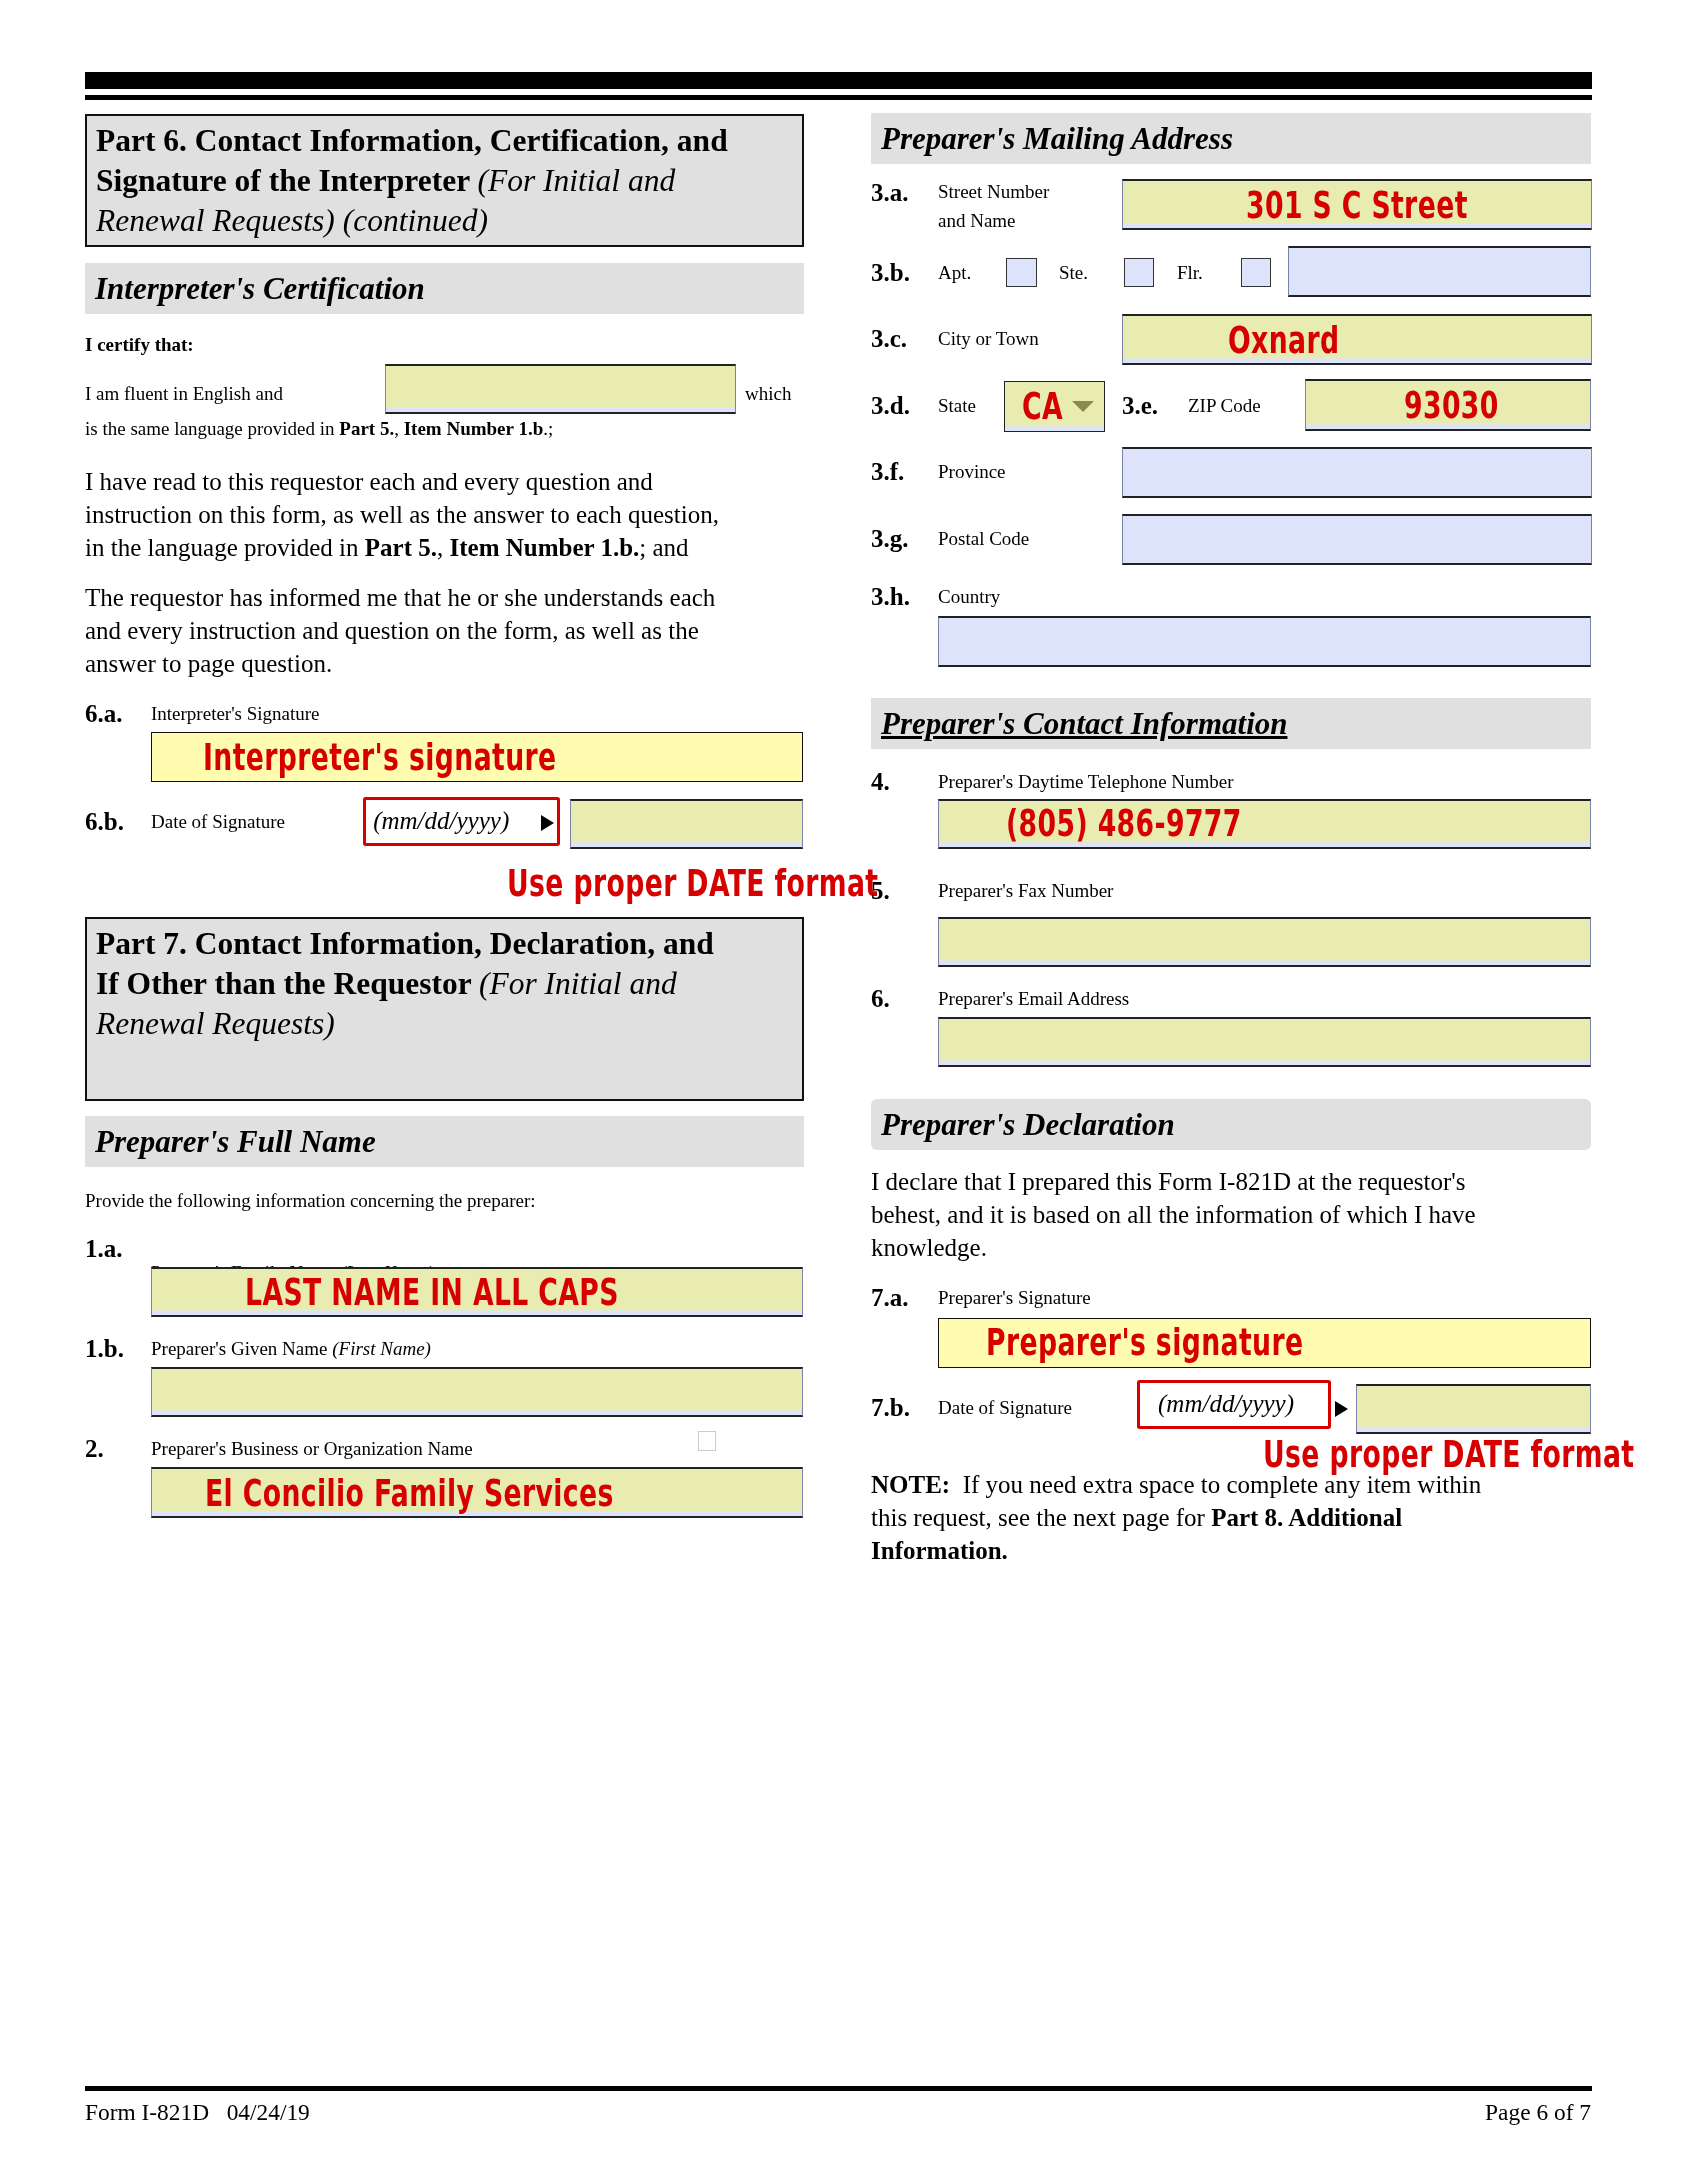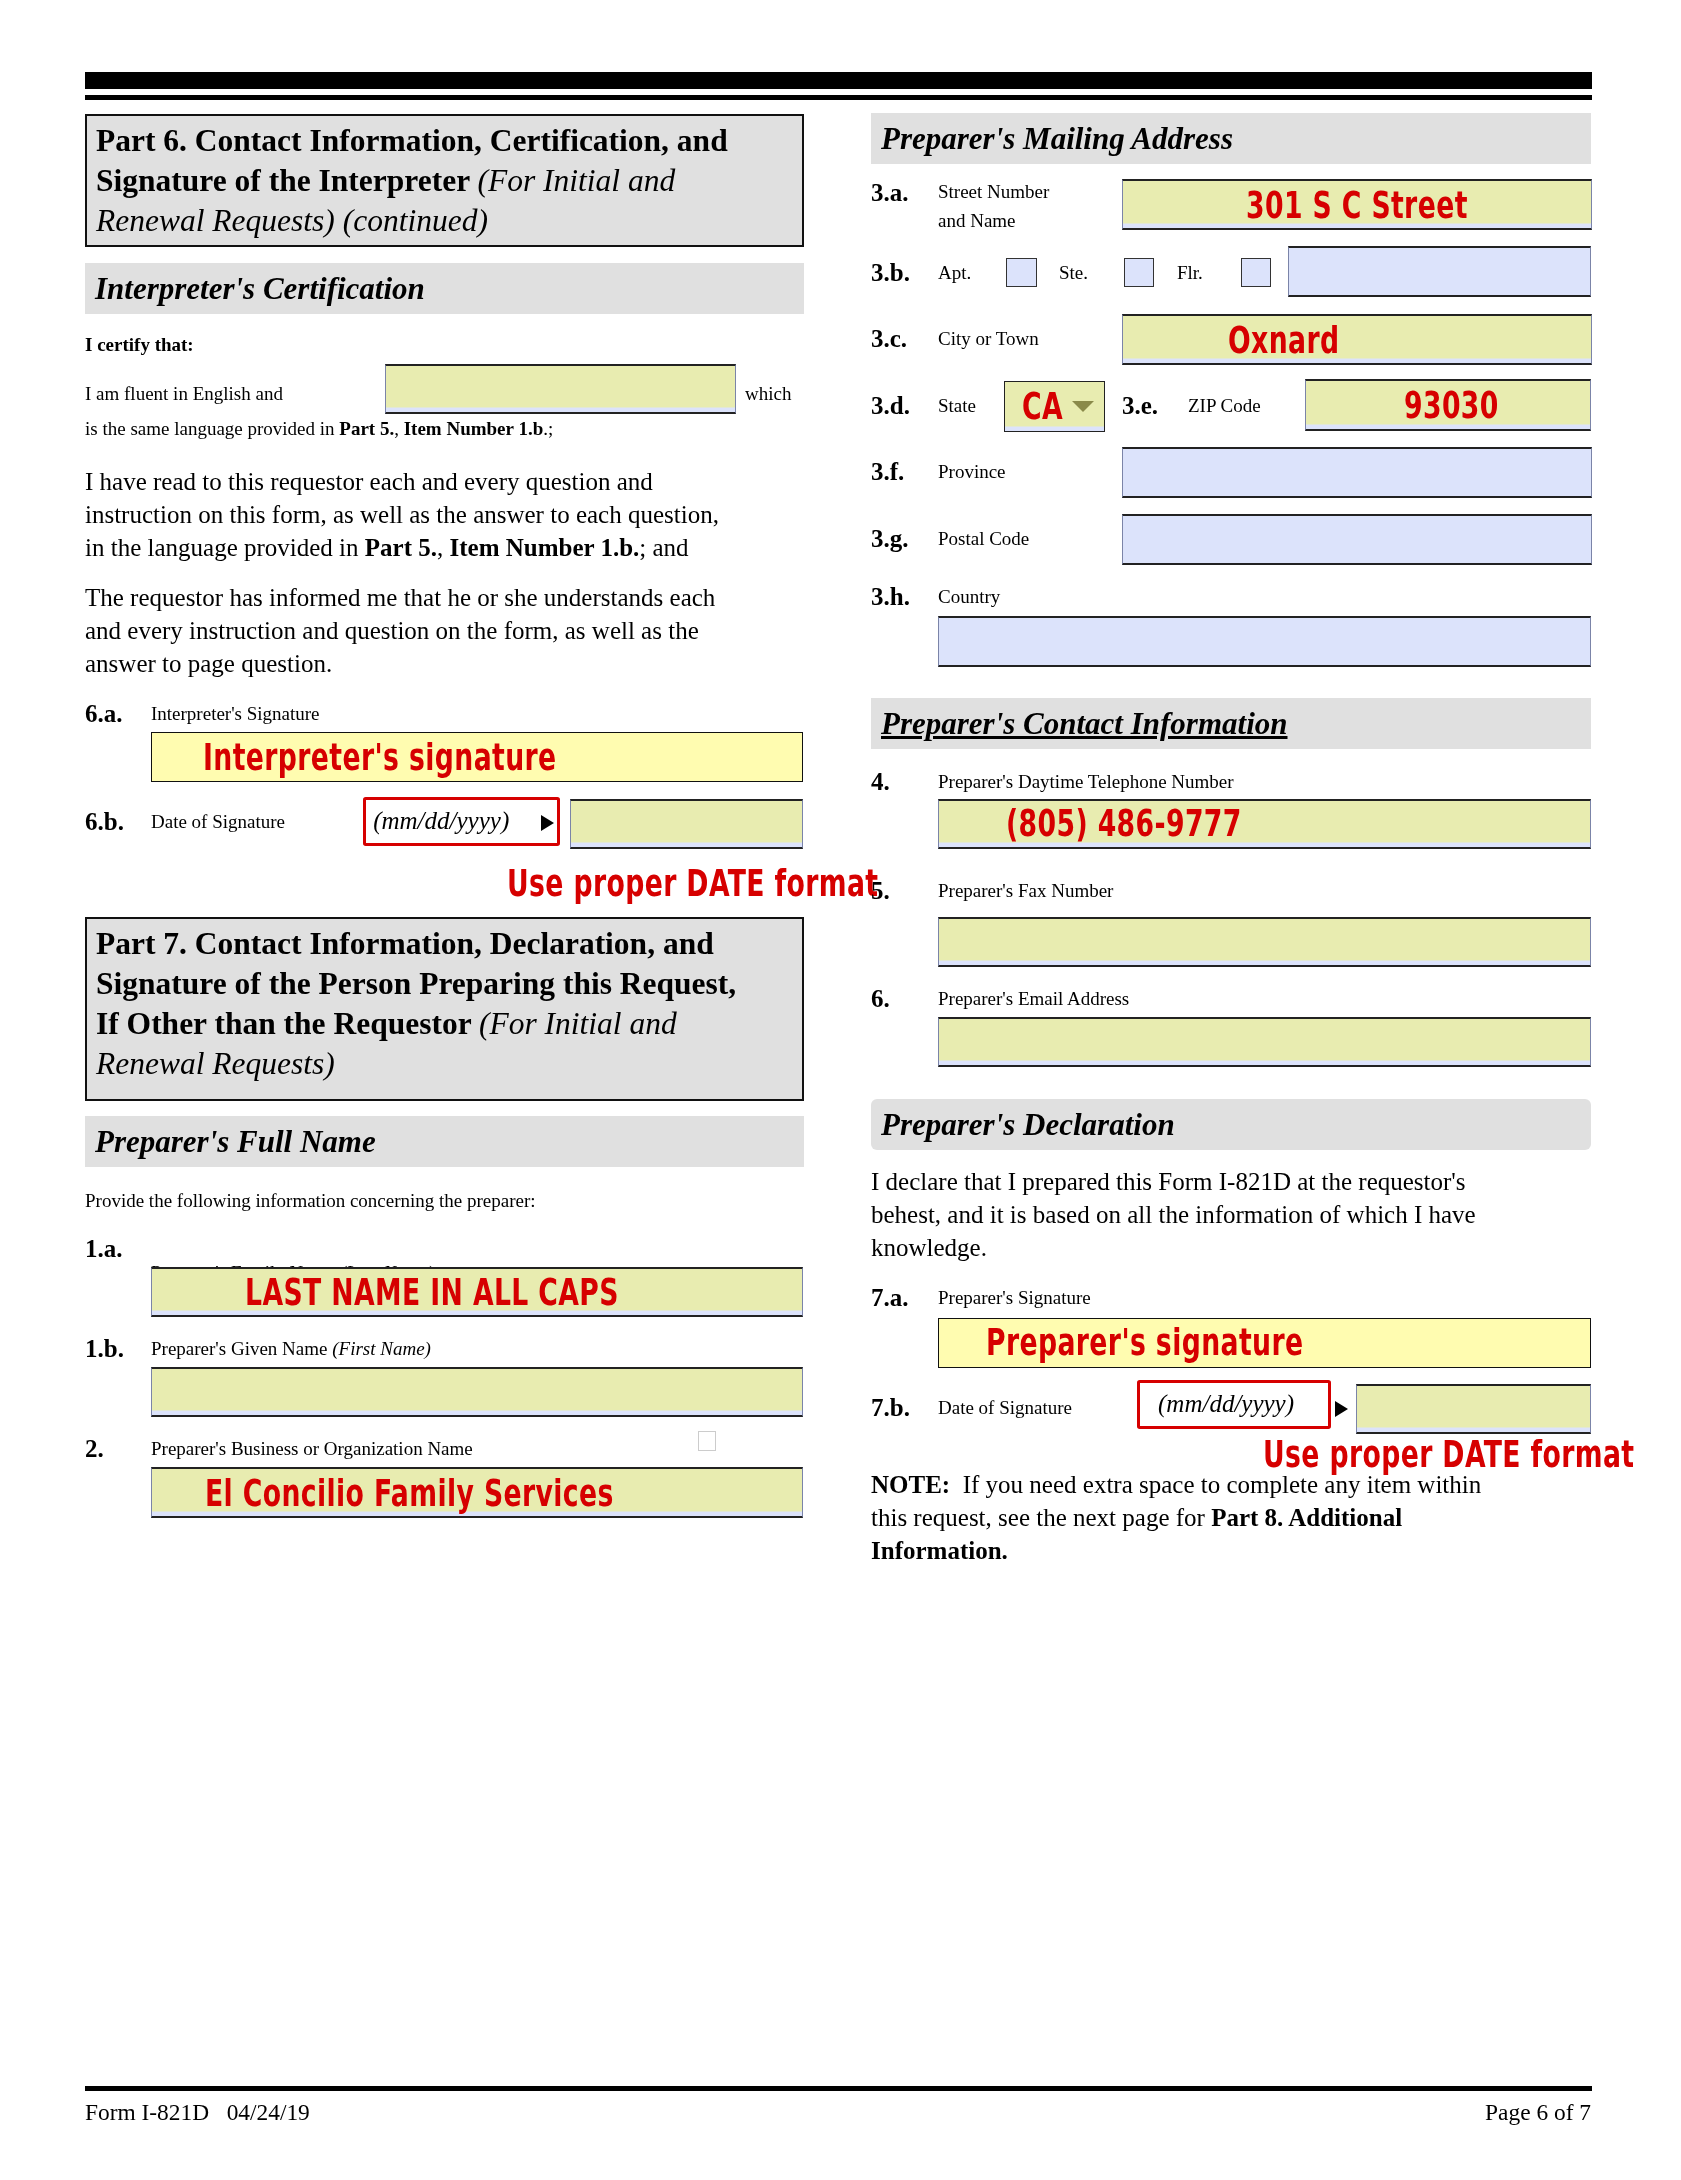--- a/index.html
+++ b/index.html
@@ -68,21 +68,20 @@
 
 <div class="num" style="left:85px;top:806px;">6.b.</div>
 <div class="txt" style="left:151px;top:806px;">Date of Signature</div>
 <div class="hint" style="left:363px;top:797px;width:197px;height:49px;"><span>(mm/dd/yyyy)</span></div>
 <div class="arrow" style="left:541px;top:815px;"></div>
 <div class="field yel" style="left:570px;top:799px;width:233px;height:50px;"><span></span></div>
 <div class="red" style="left:507px;top:860px;">Use proper DATE format</div>
 
 <div class="part-box" style="left:85px;top:917px;width:719px;height:184px;">
   <div><b>Part 7.  Contact Information, Declaration, and</b></div>
-  <div><b>Signature of the Person Preparing this Request,</b></div>
   <div><b>If Other than the Requestor </b><i>(For Initial and</i></div>
   <div><i>Renewal Requests)</i></div>
 </div>
 
 <div class="sec-head" style="left:85px;top:1116px;width:719px;height:51px;">Preparer's Full Name</div>
 <div class="txt" style="left:85px;top:1185px;">Provide the following information concerning the preparer:</div>
 
 <div class="num" style="left:85px;top:1233px;">1.a.</div>
 <div class="txt" style="left:151px;top:1233px;margin-top:24px;"><span>Preparer's Family Name </span><i>(Last Name)</i></div>
 <div class="field yel" style="left:151px;top:1267px;width:652px;height:50px;"></div>

